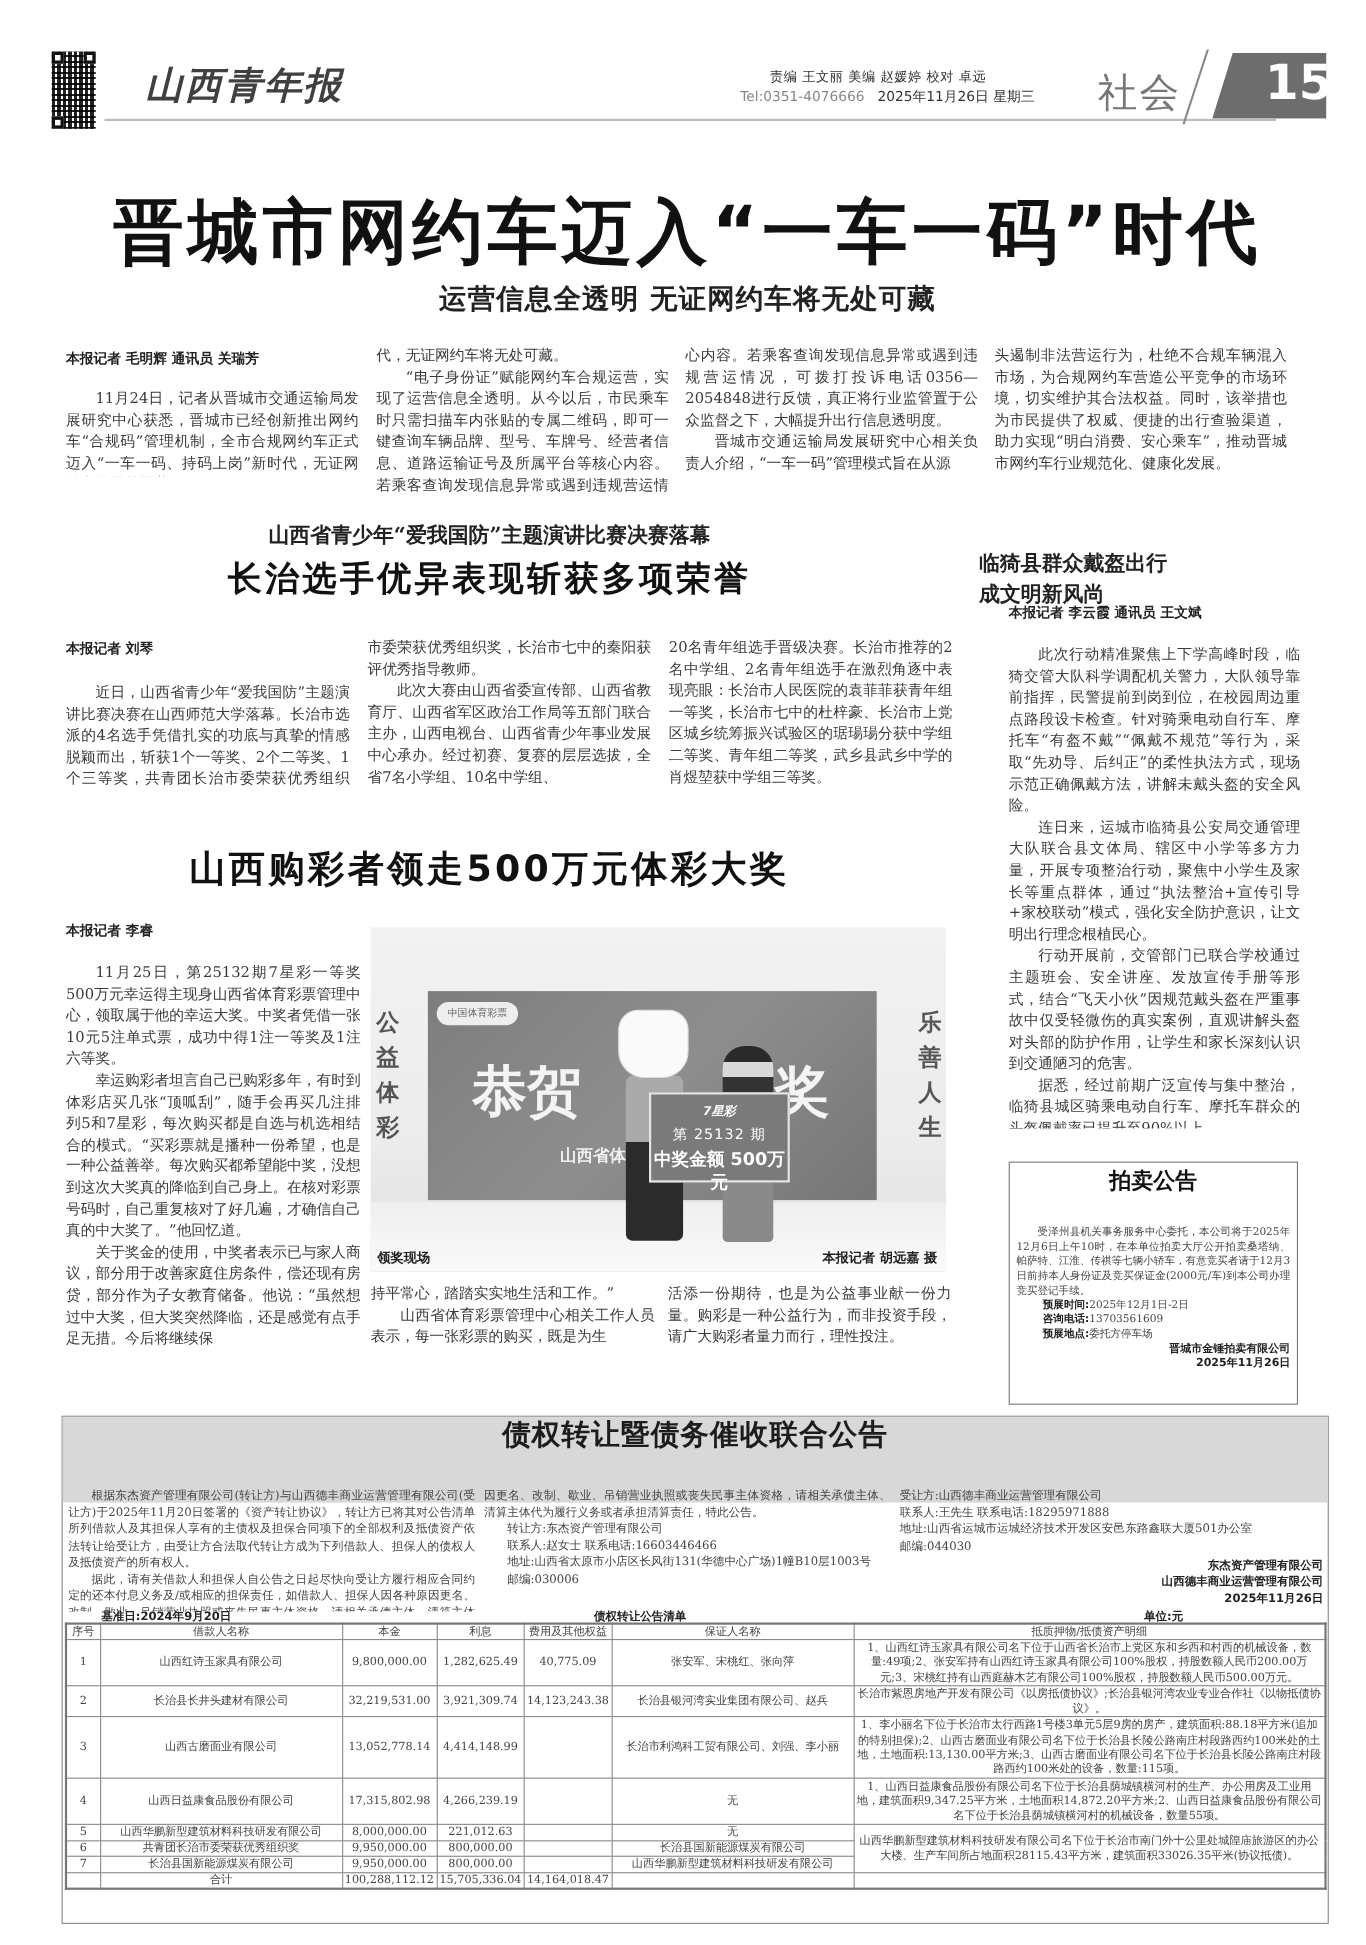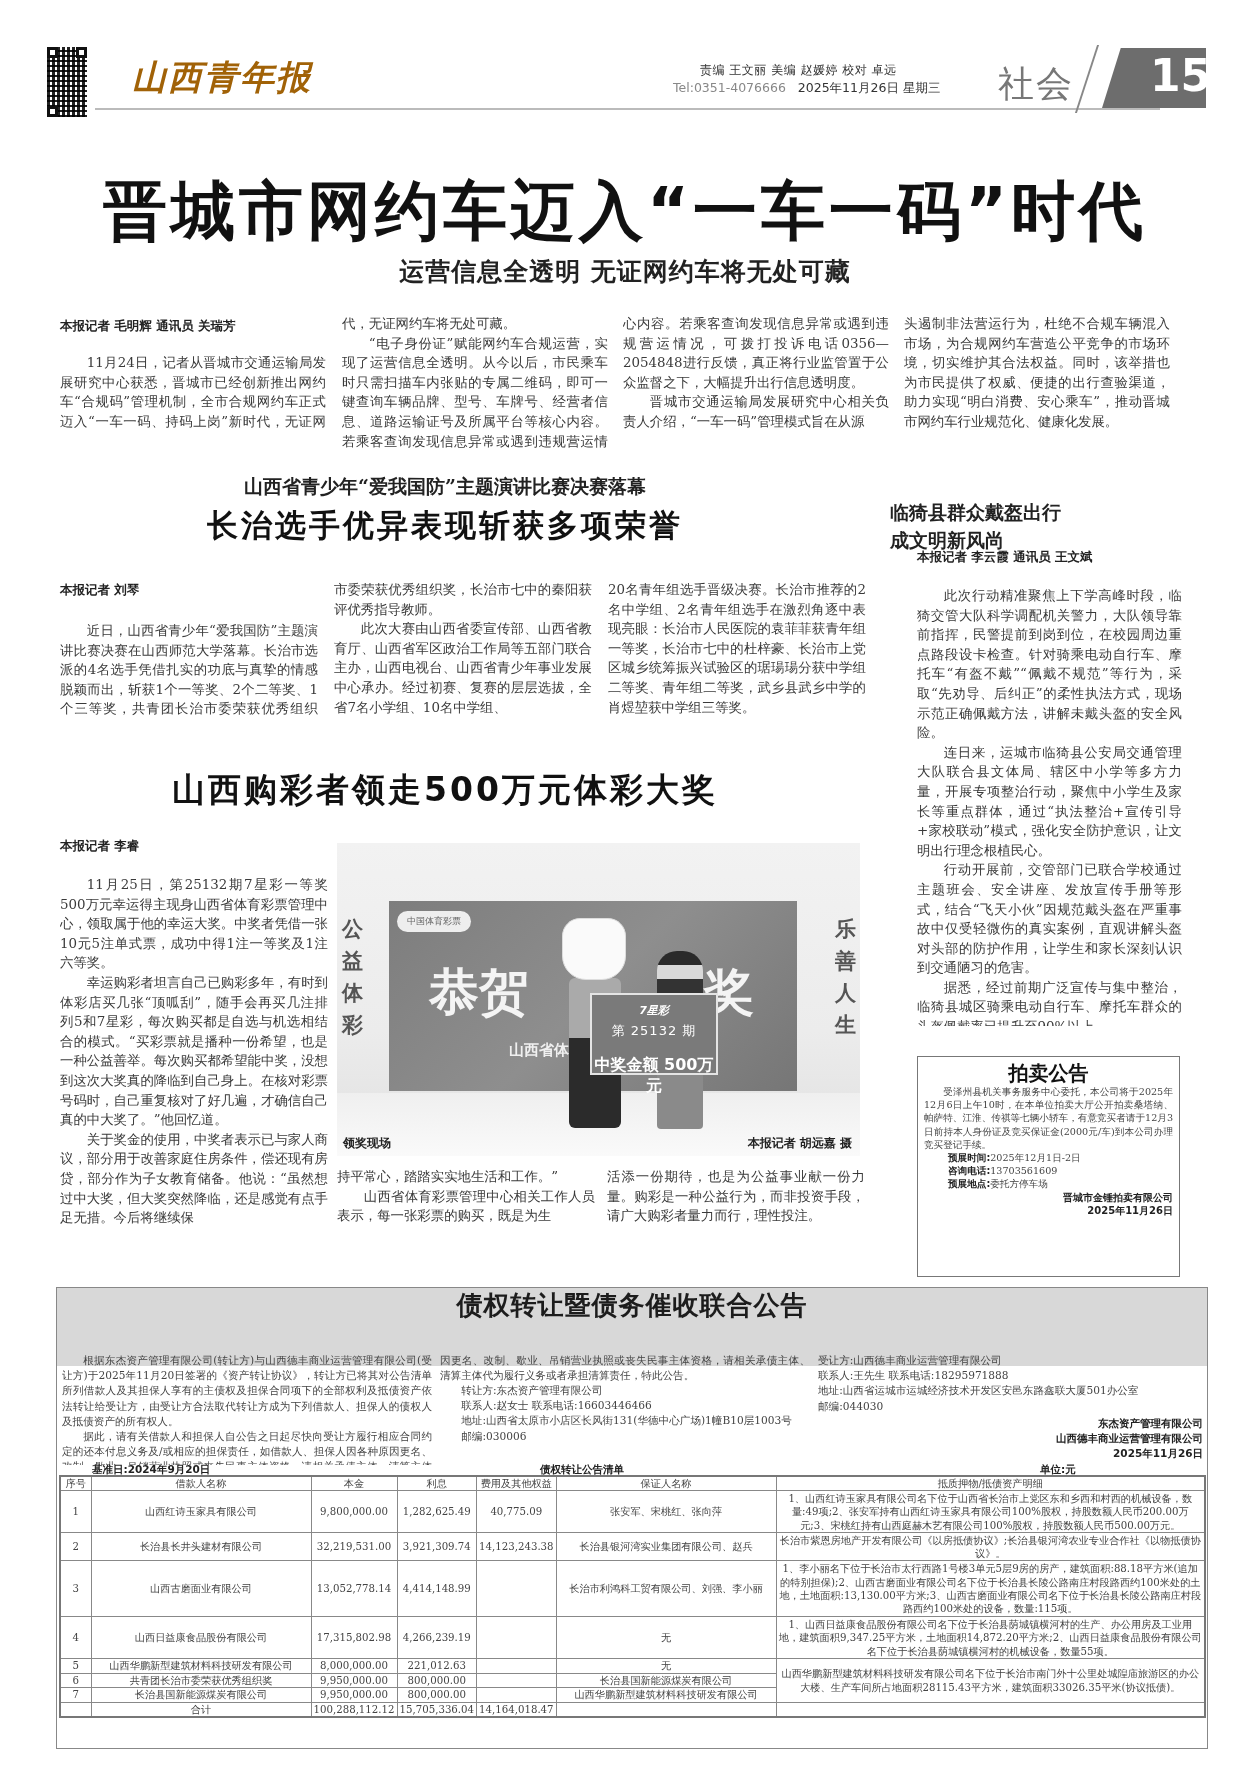--- a/index.html
+++ b/index.html
@@ -10,21 +10,21 @@
   .body-text { font-size: 13.4px; line-height: 19.6px; color: #3a3a3a; text-align: justify; }
   .body-text p { text-indent: 2em; }
   .byline { font-family: "DejaVu Sans", "Liberation Sans", sans-serif; font-weight: bold; font-size: 12.5px; color: #222; }
   .col { position: absolute; }
 
   
   .qr { left: 47px; top: 47px; width: 40px; height: 70px; background:
     repeating-linear-gradient(90deg, #222 0 3px, #fff 3px 5px),
     repeating-linear-gradient(0deg, #222 0 2px, #fff 2px 5px); background-blend-mode: multiply; }
   .qr-corner { position:absolute; width: 11px; height: 11px; border: 3px solid #111; background:#fff; }
-  .logo { left: 132px; top: 55px; font-size: 34px; font-style: italic; font-weight: bold; color: #a16207; letter-spacing: 2px; }
+  .logo { left: 132px; top: 55px; font-size: 34px; font-style: italic; font-weight: bold; color: #404040; letter-spacing: 2px; }
   .masthead-rule { left: 95px; top: 108px; width: 1065px; height: 2px; background: #bbb; }
   .editors { left: 700px; top: 62px; font-size: 12px; color: #333; letter-spacing: .5px; }
   .telline { left: 673px; top: 80px; font-size: 12.5px; color: #333; }
   .telline .tel { color: #888; }
   .section-name { left: 998px; top: 60px; font-size: 36px; color: #777; letter-spacing: 2px; }
   .page-no-box { left: 1102px; top: 48px; width: 104px; height: 60px; background: #6d6d6d; clip-path: polygon(18% 0, 100% 0, 100% 100%, 0 100%); }
   .page-no { left: 1150px; top: 50px; font-size: 44px; font-weight: bold; color: #fff; }
   .slash { left: 1086px; top: 45px; width: 2px; height: 68px; background: #888; transform: skewX(-18deg); }
 
   .headline1 { left: 40px; top: 168px; width: 1170px; text-align: center; font-size: 64px; font-weight: bold; color: #111; letter-spacing: 4px; font-family: "DejaVu Sans", sans-serif; }
@@ -43,29 +43,29 @@
   .banner-logo { position:absolute; left: 8px; top: 10px; padding: 4px 10px; border-radius: 14px; background:#eee; font-size: 9px; color:#666; }
   .banner-big { position:absolute; top: 58px; font-size: 50px; font-weight: bold; color: #f4f4f4; font-family: "DejaVu Serif", serif; }
   .banner-sub { position:absolute; left: 120px; top: 140px; font-size: 15px; color:#f0f0f0; font-weight: bold; }
   .sideslogan { position:absolute; width: 22px; font-size: 21px; font-weight: bold; color:#555; line-height: 32px; }
   .mascot-head { position:absolute; left: 225px; top: 75px; width: 64px; height: 62px; background:#fafafa; border-radius: 18px 18px 24px 24px; border: 1px solid #ddd; }
   .mascot-body { position:absolute; left: 232px; top: 135px; width: 52px; height: 150px; background: linear-gradient(#aaa 0 40%, #2b2b2b 40%); border-radius: 6px; }
   .woman { position:absolute; left: 320px; top: 108px; width: 46px; height: 178px; background: linear-gradient(#2a2a2a 0 8%, #d9d9d9 8% 16%, #333 16% 35%, #8a8a8a 35%); border-radius: 20px 20px 4px 4px; }
   .check { position:absolute; left: 253px; top: 150px; width: 128px; height: 82px; background:#7a7a7a; border: 2px solid #e4e4e4; color:#fff; text-align:center; font-family:"DejaVu Sans",sans-serif; }
   .check .c1 { font-size: 11px; font-style: italic; font-weight: bold; margin-top: 8px; }
   .check .c2 { font-size: 13px; margin-top: 4px; letter-spacing: 1px; }
-  .check .c3 { font-size: 16px; font-weight: bold; margin-top: 15px; }
+  .check .c3 { font-size: 16px; font-weight: bold; margin-top: 4px; }
   .floor { position:absolute; left:0; top: 250px; width:100%; height: 63px; background: linear-gradient(#efefef,#fafafa); }
   .photo-cap-l { position:absolute; left: 6px; bottom: 4px; font-size: 12px; font-weight: bold; color:#222; font-family:"DejaVu Sans",sans-serif; }
   .photo-cap-r { position:absolute; right: 8px; bottom: 4px; font-size: 12px; font-weight: bold; color:#222; font-family:"DejaVu Sans",sans-serif; }
 
   
   .auction { left: 917px; top: 1056px; width: 263px; height: 221px; border: 1px solid #777; padding: 4px 6px; }
   .auction h3 { text-align:center; font-size: 20px; color:#111; font-family:"DejaVu Sans",sans-serif; line-height: 24px; }
-  .auction .atext { font-size: 9.6px; line-height: 13.2px; color:#444; text-align: justify; }
+  .auction .atext { font-size: 9.6px; line-height: 13.2px; color:#444; text-align: justify; margin-top: 29px; }
   .auction .atext p { text-indent: 2em; }
   .auction .kv { font-size: 9.6px; line-height: 13.2px; padding-left: 24px; color:#444; }
   .auction .kv b { color:#222; font-family:"DejaVu Sans",sans-serif; }
   .auction .sign { text-align:right; font-size: 10px; font-weight: bold; color:#222; font-family:"DejaVu Sans",sans-serif; line-height: 13px; }
 
   
   .notice { left: 56px; top: 1287px; width: 1152px; height: 462px; border: 1px solid #888; }
   .notice-head { position:absolute; left:0; top:0; width:100%; height: 78px; background: #d8d8d8; text-align: center; }
   .notice-head div { font-size: 26px; font-weight: bold; color:#1c1c1c; line-height: 35px; font-family:"DejaVu Sans",sans-serif; letter-spacing: 1px; }
   .ntext { font-size: 10.6px; line-height: 15.2px; color:#444; }

